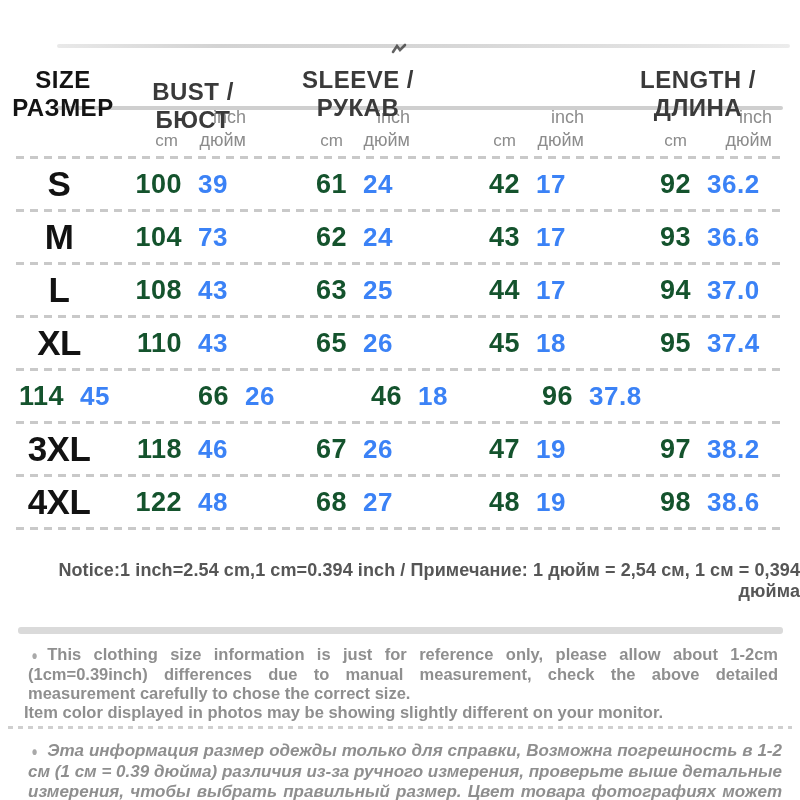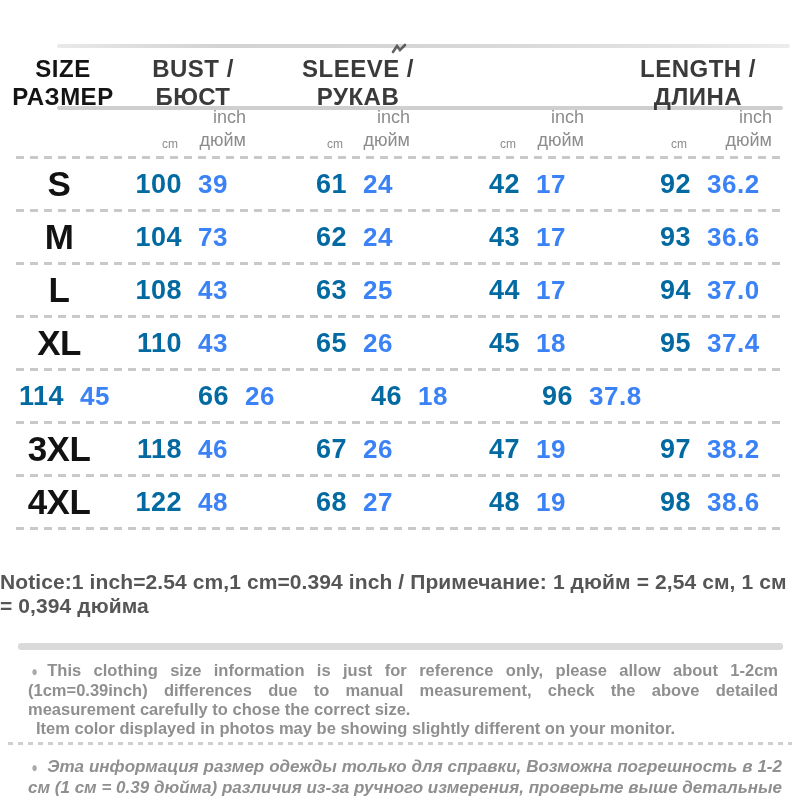--- a/index.html
+++ b/index.html
@@ -13,55 +13,55 @@
   
   .bar{border-radius:3px;}
   .bar-top{
     margin:44px 0 0 57px;width:733px;height:4px;
     background:linear-gradient(90deg,#e9e9e9,#d3d3d3 22%,#d7d7d7 55%,#e3e3e3 85%,#ececec);
   }
   .bar-mid{margin:0 0 0 57px;width:726px;height:4px;background:#cfcfcf;}
   .bar-wide{margin:25px 0 0 18px;width:765px;height:7px;background:#dadada;}
   
   .header-row{position:relative;height:58px;}
-  .hd{position:absolute;top:7px;text-align:center;font-weight:700;
+  .hd{position:absolute;top:18px;text-align:center;font-weight:700;
       color:#3a3a3a;font-size:24px;line-height:1.18;letter-spacing:.5px;}
   .hd-size{left:4px;width:118px;color:#141414;font-weight:800;}
-  .hd-bust{left:128px;width:130px;}
+  .hd-bust{left:128px;width:130px;margin-top:12px;}
   .hd-sleeve{left:292px;width:132px;}
   .hd-shoulder{left:444px;width:168px;}
   .hd-length{left:632px;width:132px;}
   
   .row{display:flex;align-items:center;height:50px;}
   .subhead{display:flex;align-items:flex-end;height:46px;padding-bottom:5px;box-sizing:border-box;}
   .c0{width:118px;text-align:center;}
   .c1{width:70px;}  .c2{width:58px;}
   .g1{width:52px;}
   .c3{width:55px;}  .c4{width:57px;}
   .g2{width:58px;}
   .c5{width:58px;}  .c6{width:58px;}
   .g3{width:54px;}
   .c7{width:59px;}  .c8{width:75px;}
   .cell,.ucell{box-sizing:border-box;}
-  .ucell-cm{font-size:12px;color:#8c8c8c;text-align:right;padding-right:10px;line-height:1.2;}
+  .ucell-cm{font-size:17px;color:#8c8c8c;text-align:right;padding-right:10px;line-height:1.2;}
   .ucell-in{font-size:18px;color:#8c8c8c;text-align:right;padding-left:10px;line-height:1.25;}
   .cell-size{font-size:35px;font-weight:800;color:#121212;letter-spacing:-0.5px;}
-  .cell-cm{font-size:27px;font-weight:700;color:#0369a1;text-align:right;padding-right:6px;letter-spacing:.5px;}
+  .cell-cm{font-size:27px;font-weight:700;color:#14532d;text-align:right;padding-right:6px;letter-spacing:.5px;}
   .cell-in{font-size:26px;font-weight:700;color:#3b82f6;text-align:left;padding-left:10px;letter-spacing:.5px;}
   
   .dash{height:3px;margin-left:16px;width:768px;
         background:repeating-linear-gradient(90deg,#c9c9c9 0 8px,transparent 8px 14px);}
   .dots{height:3px;margin:4px 0 0 8px;width:784px;
         background:repeating-linear-gradient(90deg,#cfcfcf 0 5px,transparent 5px 10px);}
   
-  .notice{margin-top:40px;text-align:left;font-size:21px;font-weight:700;
+  .notice{margin-top:30px;text-align:right;font-size:18px;font-weight:700;
           color:#565656;letter-spacing:.1px;}
   .note{color:#8f8f8f;font-weight:600;text-align:justify;}
   .note-en{margin:11px 22px 0 28px;font-size:16.5px;line-height:19px;}
-  .note-en2{margin:0 22px 0 36px;font-size:16.5px;line-height:19px;text-align:left;}
+  .note-en2{margin:0 22px 0 24px;font-size:16.5px;line-height:19px;text-align:left;}
   .note-ru{margin:12px 18px 0 28px;font-size:17px;line-height:20.5px;font-style:italic;}
   .bullet{display:inline-block;font-size:12px;color:#a9a9a9;transform:scale(.85,1.15);
           margin:0 9px 0 3px;vertical-align:1px;}
   
   .smudge{position:absolute;left:391px;top:43px;width:16px;height:12px;opacity:.85;}
 </style>
 </head>
 <body>
 
 <div class="canvas">

